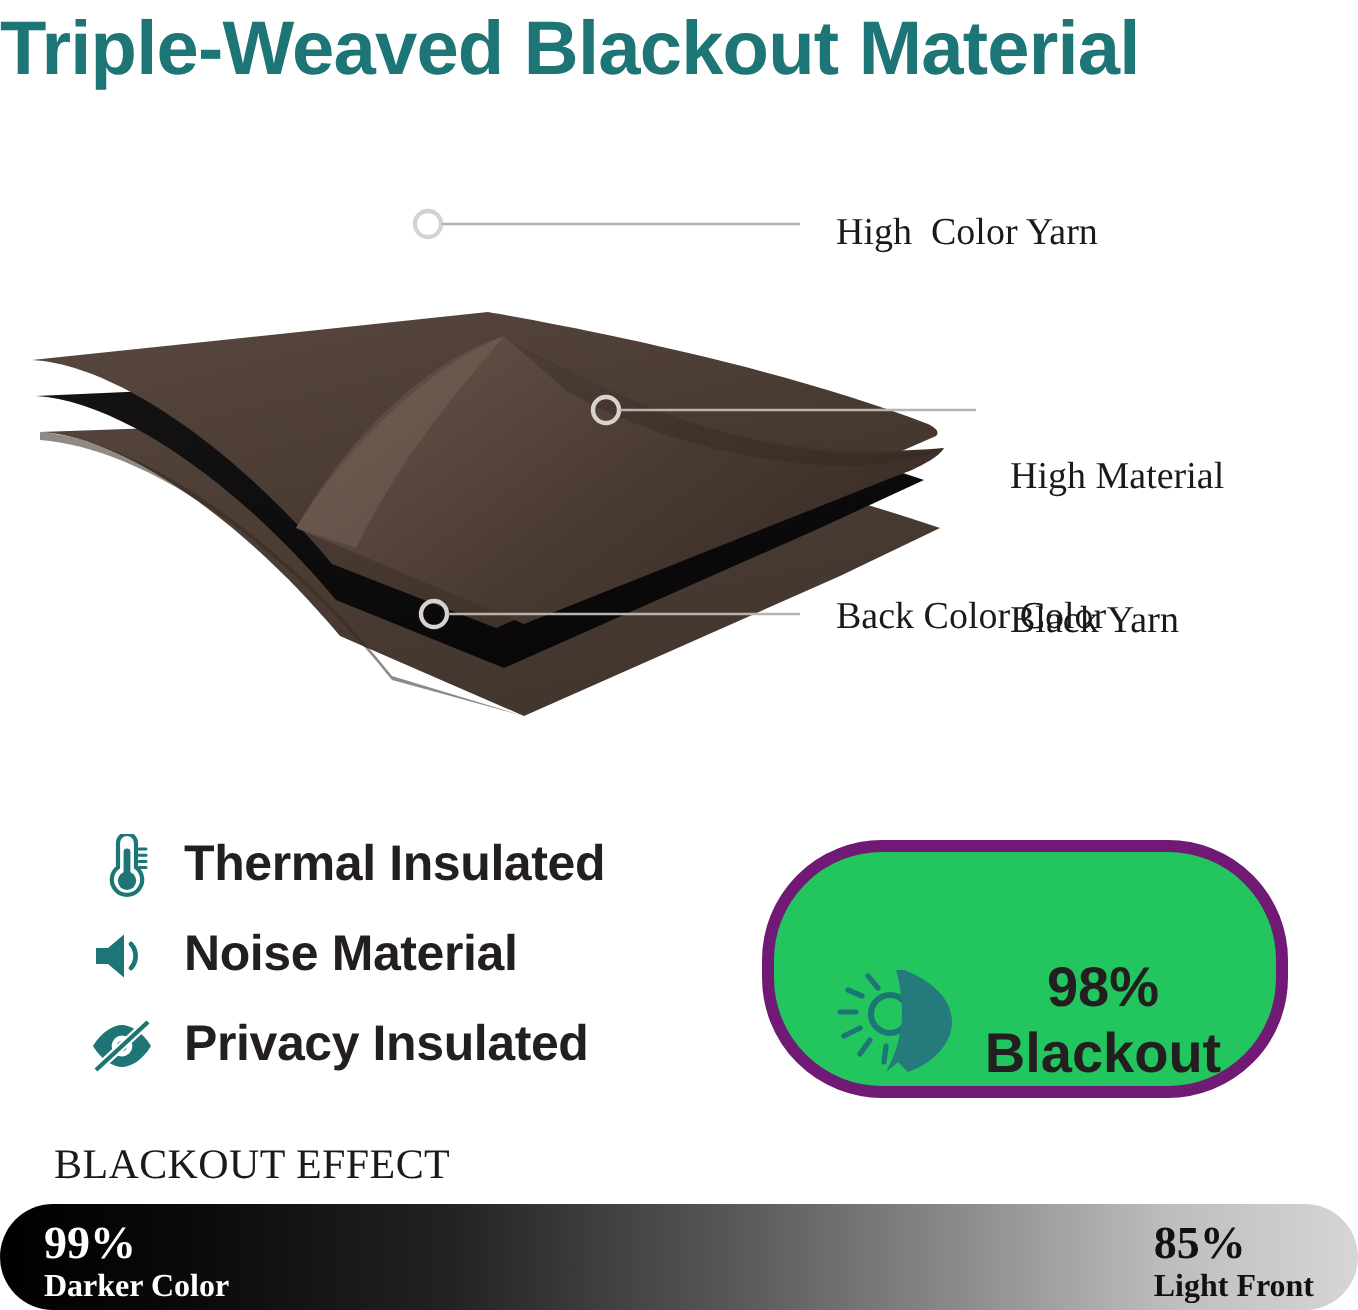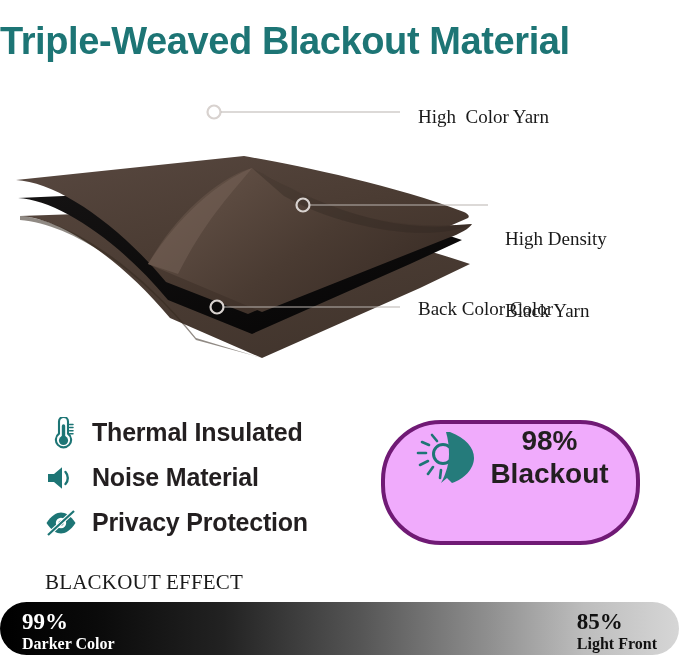--- a/index.html
+++ b/index.html
@@ -27,21 +27,20 @@
     width: 562px;
     height: 54px;
     line-height: 50px;
     text-align: center;
     font-family: "Liberation Sans", sans-serif;
     font-weight: bold;
     font-size: 38px;
     letter-spacing: -0.4px;
     color: #1d7575;
     white-space: nowrap;
-    margin-top: 16px;
   }
 
   
   .diagram {
     position: absolute;
     left: 0;
     top: 68px;
     width: 679px;
     height: 290px;
   }
@@ -91,25 +90,25 @@
     white-space: nowrap;
   }
 
   
   .badge {
     position: absolute;
     left: 381px;
     top: 420px;
     width: 251px;
     height: 117px;
-    border: 4px solid #701a75;
+    border: 6px solid #701a75;
     border-radius: 60px;
-    background: #f0abfc;
+    background: #22c55e;
     display: flex;
-    align-items: flex-start;
+    align-items: flex-end;
     justify-content: center;
   }
   .badge-icon {
     width: 72px;
     height: 66px;
     flex: 0 0 72px;
     margin-right: 6px;
     display: flex;
     align-items: center;
     justify-content: center;
@@ -121,21 +120,21 @@
     font-size: 28px;
     color: #231f20;
     line-height: 33px;
     text-align: center;
     white-space: nowrap;
   }
 
   
   .effect-heading {
     position: absolute;
-    left: 45px;
+    left: 27px;
     top: 570px;
     font-family: "Liberation Serif", serif;
     font-size: 21px;
     color: #1a1a1a;
     letter-spacing: 0.2px;
     white-space: nowrap;
   }
   .effect-bar {
     position: absolute;
     left: 0;
@@ -243,21 +242,21 @@
       <g stroke="#b9b3b0" stroke-width="1.2" fill="none">
         <circle cx="217" cy="239" r="6.5" fill="none" stroke="#d8d2cf" stroke-width="2.2"></circle>
         <line x1="224" y1="239" x2="400" y2="239"></line>
       </g>
     </svg>
   </div>
 
   <div class="callout-label" id="callout-front">High  Color Yarn</div>
 
   <div class="callout-label" id="callout-black">
-    <div>High Density</div>
+    <div>High Material</div>
     <div>Black Yarn</div>
   </div>
 
   <div class="callout-label" id="callout-back">Back Color Color</div>
 
   <div class="features">
 
     <div class="feature-row">
       <span class="feature-icon">
         <svg width="30" height="32" viewBox="0 0 30 32" xmlns="http://www.w3.org/2000/svg">
@@ -288,21 +287,21 @@
     <div class="feature-row">
       <span class="feature-icon">
         <svg width="34" height="26" viewBox="0 0 34 26" xmlns="http://www.w3.org/2000/svg">
           <path d="M2.5 13 C7 5.5 13 2.5 17 2.5 C21 2.5 27 5.5 31.5 13 C27 20.5 21 23.5 17 23.5 C13 23.5 7 20.5 2.5 13 Z" fill="#1d7575"></path>
           <circle cx="17" cy="13" r="5.2" fill="#ffffff"></circle>
           <circle cx="17" cy="13" r="2.6" fill="#1d7575"></circle>
           <line x1="4" y1="25" x2="30" y2="1" stroke="#ffffff" stroke-width="4.4"></line>
           <line x1="4" y1="25" x2="30" y2="1" stroke="#1d7575" stroke-width="2.2"></line>
         </svg>
       </span>
-      <span class="feature-label">Privacy Protection</span>
+      <span class="feature-label">Privacy Insulated</span>
     </div>
 
   </div>
 
   <div class="badge">
     <span class="badge-icon">
       <svg width="68" height="62" viewBox="0 0 68 62" xmlns="http://www.w3.org/2000/svg">
         <g stroke="#1d7575" stroke-width="2.6" stroke-linecap="round">
           <line x1="18" y1="9" x2="23" y2="15"></line>
           <line x1="8" y1="16" x2="15" y2="19"></line>

